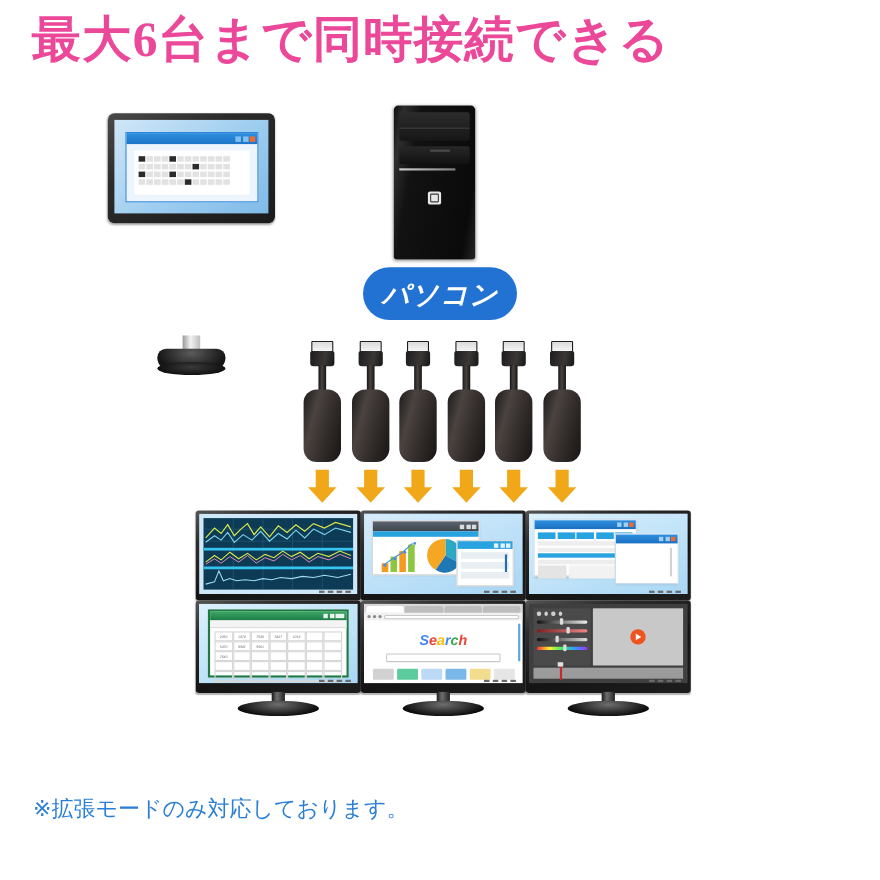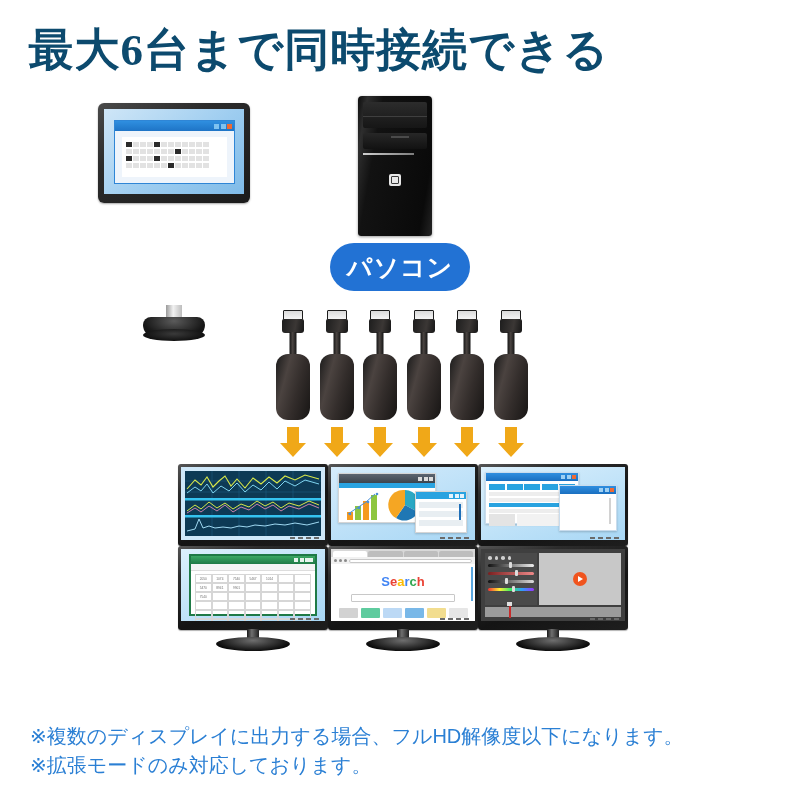--- a/index.html
+++ b/index.html
@@ -6,40 +6,40 @@
   html, body {
     width: 800px; height: 800px;
     background: #ffffff;
     font-family: "Liberation Sans", "DejaVu Sans", sans-serif;
     overflow: hidden;
   }
   #page { position: relative; width: 800px; height: 800px; background: #fff; }
 
   
   .title {
-    position: absolute; top: 20px; left: 0; width: 638px;
+    position: absolute; top: 6px; left: 0; width: 638px;
     text-align: center;
     font-family: "Liberation Serif", "DejaVu Serif", serif;
-    font-size: 45px; font-weight: 700; color: #0c4a6e;
+    font-size: 45px; font-weight: 700; color: #ec4899;
     letter-spacing: 1px;
   }
 
   
   .pill {
     position: absolute;
     background: #2272d4;
     color: #fff;
     border-radius: 999px;
     display: flex; align-items: center; justify-content: center;
     font-weight: 700;
     letter-spacing: 1px;
     white-space: nowrap;
   }
   #pill-main   { left: 48px;  top: 243px; width: 265px; height: 48px; font-size: 25px; }
-  #pill-pc     { left: 330px; top: 243px; width: 140px; height: 48px; font-size: 25px; }
+  #pill-pc     { left: 330px; top: 243px; width: 140px; height: 48px; font-size: 25px; font-style: italic; }
   #pill-sub    { left: 252px; top: 655px; width: 300px; height: 48px; font-size: 26px; }
 
   
   #main-monitor { position: absolute; left: 98px; top: 103px; width: 152px; height: 100px; }
   .mon-bezel {
     width: 100%; height: 100%;
     background: linear-gradient(150deg,#4a4a4a 0%,#2b2b2b 35%,#1b1b1b 100%);
     border-radius: 6px; padding: 6px 6px 9px 6px;
     box-shadow: 0 1px 2px rgba(0,0,0,.35);
   }
@@ -120,21 +120,21 @@
 
   
   #wall { position:absolute; left:178px; top:464px; width:452px; height:192px; }
   .wall-row { display:flex; }
   .wmon { position:relative; }
   .wbezel {
     background: linear-gradient(160deg,#555 0%,#2c2c2c 22%,#141414 60%,#1e1e1e 100%);
     border-radius: 3px; padding: 3px 3px 6px 3px;
     box-shadow: 0 1px 1px rgba(0,0,0,.3);
   }
-  .wbezel.bottom { padding-bottom: 24px; }
+  .wbezel.bottom { padding-bottom: 24px; font-style: italic; }
   .wscreen { overflow:hidden; position:relative; background:#bfe0f7; }
   .wlogo { position:absolute; right:6px; bottom:1.5px; display:flex; gap:3px; }
   .wlogo i { display:block; width:5px; height:2px; background:#6a6a6a; }
   .wstand-neck{ position:absolute; left:50%; transform:translateX(-50%); bottom:10px;
                 width:12px; height:12px;
                 background: linear-gradient(90deg,#1a1a1a,#6f6f6f 40%,#202020); }
   .wstand-base{ position:absolute; left:50%; transform:translateX(-50%); bottom:0;
                 width:74px; height:14px;
                 background: radial-gradient(ellipse at 50% 25%,#6e6e6e,#0c0c0c 72%);
                 border-radius: 50%; }
@@ -679,17 +679,16 @@
           </div>
         </div>
         <div class="wstand-neck"></div>
         <div class="wstand-base"></div>
       </div>
     </div>
   </div>
 
 
   <div class="notes">
-    <div>※複数のディスプレイに出力する場合、フルHD解像度以下になります。</div>
     <div>※拡張モードのみ対応しております。</div>
   </div>
 
 </div>
 
 </body></html>

